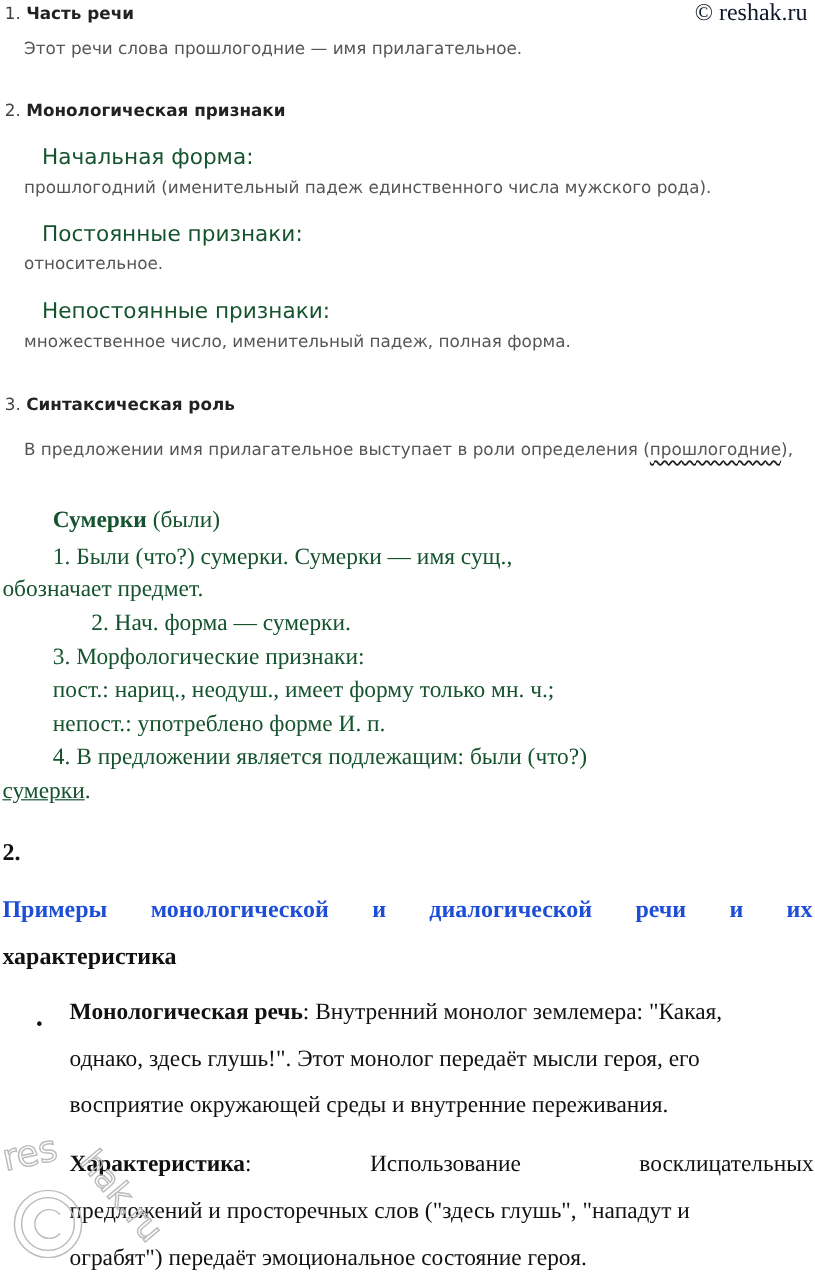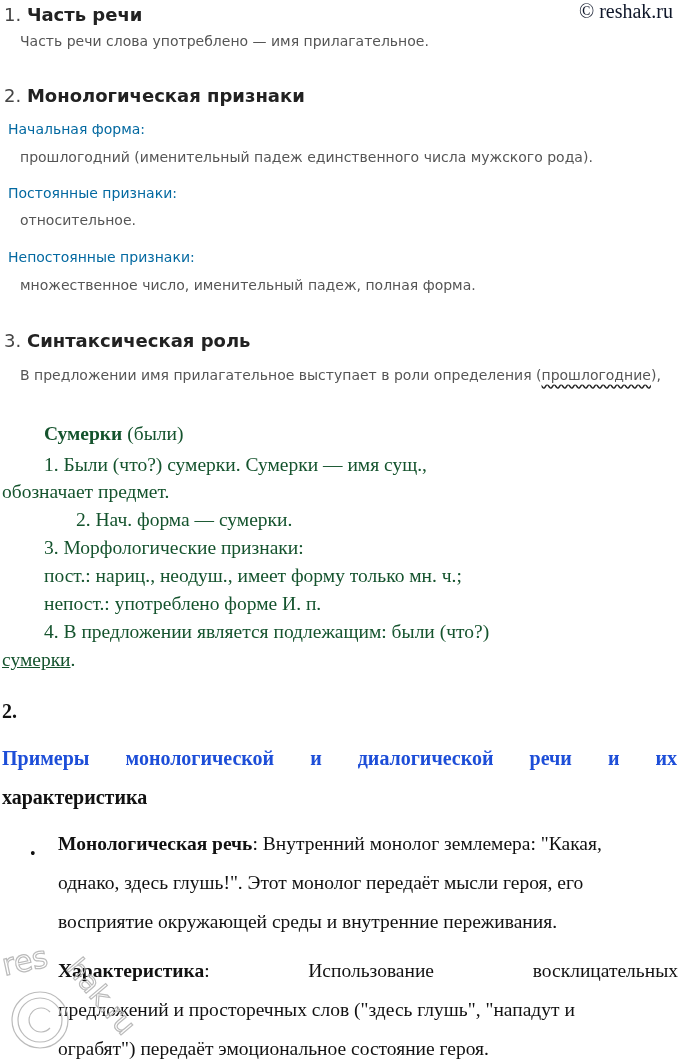--- a/index.html
+++ b/index.html
@@ -7,31 +7,31 @@
     .sans { font-family: "DejaVu Sans", "Liberation Sans", sans-serif; }
     .serif { font-family: "Liberation Serif", "DejaVu Serif", serif; }
 
     .watermark-top {
       position: absolute; top: 0; right: 6px;
       font-family: "Liberation Serif", serif; font-size: 20px; color: #0f172a;
     }
 
     .sec-head {
       position: absolute; left: 4px;
-      font-size: 18px; color: #444;
+      font-size: 14px; color: #444;
     }
     .sec-head b { color: #222; font-weight: bold; }
     .sec-body {
       position: absolute; left: 20px;
       font-size: 14px; color: #555;
       white-space: nowrap;
     }
     .red-label {
-      position: absolute; left: 8px;
-      font-size: 14px; color: #0369a1;
+      position: absolute; left: 35px;
+      font-size: 18px; color: #14532d;
     }
     .wavy {
       text-decoration: underline wavy #222;
       text-underline-offset: 4px;
     }
 
     .ser {
       position: absolute;
       font-family: "Liberation Serif", serif;
       font-size: 19.5px; color: #14532d; white-space: nowrap;
@@ -69,21 +69,21 @@
   </style>
 </head>
 <body>
 
 <div class="watermark-top">© reshak.ru</div>
 
 <div class="sec-head sans" style="top:4px;">
   <span>1.</span>
   <b>Часть речи</b>
 </div>
-<div class="sec-body sans" style="top:33px;">Часть речи слова употреблено — имя прилагательное.</div>
+<div class="sec-body sans" style="top:33px;">Этот речи слова прошлогодние — имя прилагательное.</div>
 
 <div class="sec-head sans" style="top:85px;">
   <span>2.</span>
   <b>Монологическая признаки</b>
 </div>
 <div class="red-label sans" style="top:121px;">Начальная форма:</div>
 <div class="sec-body sans" style="top:149px;">прошлогодний (именительный падеж единственного числа мужского рода).</div>
 <div class="red-label sans" style="top:185px;">Постоянные признаки:</div>
 <div class="sec-body sans" style="top:212px;">относительное.</div>
 <div class="red-label sans" style="top:249px;">Непостоянные признаки:</div>

